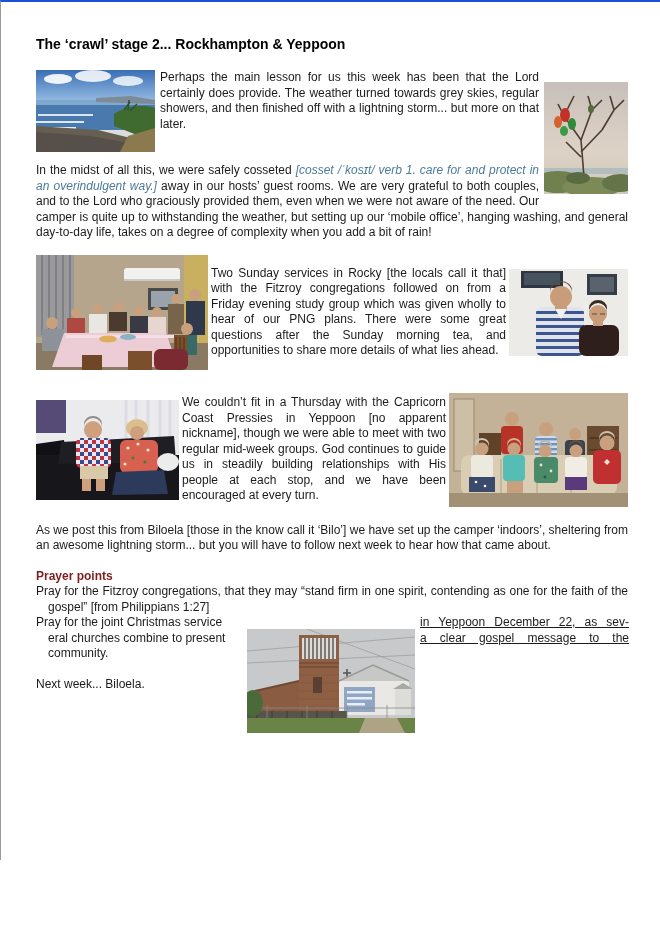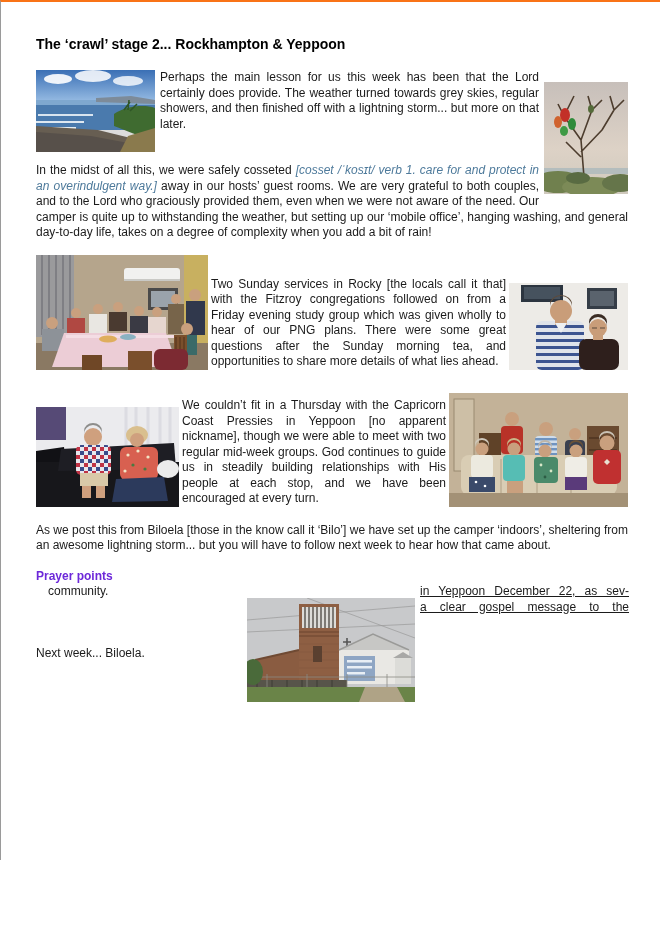--- a/index.html
+++ b/index.html
@@ -1,20 +1,20 @@
 <!DOCTYPE html>
 <html><head>
 <meta charset="utf-8">
 <style>
   html,body{margin:0;padding:0;background:#fff;}
   .page{
     position:relative;
     width:660px;height:860px;
     background:#ffffff;
-    border-top:2px solid #f97316;
+    border-top:2px solid #1d4ed8;
     border-left:1px solid #9a9a9a;
     box-sizing:border-box;
     font-family:"Liberation Sans","DejaVu Sans",sans-serif;
     font-size:12px;line-height:15.5px;color:#1b1b1b;
     overflow:hidden;
   }
   .content{padding:34px 32px 0 35px;}
   h1.title{
     font-size:14px;line-height:17px;margin:0 0 17px 0;
     font-weight:bold;color:#000;
@@ -23,24 +23,24 @@
   p + p{margin-top:31px;}
   .photo{background:#dcdcdc;overflow:hidden;flex:none;}
   .photo svg{display:block;}
   
   .s1{overflow:visible;}
   .float-l{float:left;margin:0 5px 3px 0;}
   .float-r{float:right;margin:12px 0 3px 5px;}
   .def{font-style:italic;color:#4e7a9b;}
   .clear{clear:both;height:0;}
   
-  .row{display:flex;gap:3px;align-items:flex-end;margin-top:14px;}
+  .row{display:flex;gap:3px;align-items:center;margin-top:14px;}
   .row .mid{flex:1;margin:0;}
   .para{margin-top:16px;}
-  h2.prayer{font-size:12px;line-height:15.5px;margin:15px 0 0 0;font-weight:bold;color:#6d28d9;}
+  h2.prayer{font-size:12px;line-height:15.5px;margin:15px 0 0 0;font-weight:bold;color:#7f1d1d;}
   .pitem{margin:0;text-align:justify;}
   .hangwrap{padding-left:12px;text-indent:-12px;}
   
   .xmas{position:relative;height:124px;margin:0;}
   .xmas .lefttxt{position:absolute;left:0;top:0;width:214px;}
   .xmas .lefttxt .ind{padding-left:12px;}
   .xmas .righttxt{position:absolute;left:384px;top:0;width:209px;}
   .xmas .righttxt div{text-align:justify;text-align-last:justify;text-decoration:underline;}
   .xmas .church{position:absolute;left:211px;top:14px;}
   .nextweek{position:absolute;left:0;top:62px;text-align:right;}
@@ -258,23 +258,26 @@
         <rect x="144" y="57" width="28" height="34" rx="5" fill="#c03030"></rect>
         <path d="M158,66 l3,3 -3,3 -3,-3 Z" fill="#e8e0d0"></path>
         <rect x="0" y="100" width="179" height="14" fill="#a39176"></rect>
       </svg>
     </div>
   </div>
 
   <p class="para">As we post this from Biloela [those in the know call it ‘Bilo’] we have set up the camper ‘indoors’, sheltering from an awesome lightning storm... but you will have to follow next week to hear how that came about.</p>
 
   <h2 class="prayer">Prayer points</h2>
+  <p class="pitem hangwrap">Pray for the Fitzroy congregations, that they may “stand firm in one spirit, contending as one for the faith of the gospel” [from Philippians 1:27]</p>
 
   <div class="xmas">
     <div class="lefttxt">
+      <div>Pray for the joint Christmas service</div>
+      <div class="ind">eral churches combine to present</div>
       <div class="ind">community.</div>
     </div>
     <div class="photo church" style="width:168px;height:104px">
       <svg width="168" height="104" viewBox="0 0 168 104">
         <rect width="168" height="104" fill="#c8c9cb"></rect>
         <path d="M0,22 L168,8 M0,34 L168,26 M60,0 L168,40" stroke="#9a9a9a" stroke-width="0.7" fill="none"></path>
         <polygon points="8,62 52,52 52,90 8,90" fill="#8a5c41"></polygon>
         <path d="M8,62 L52,52" stroke="#6f4a33" stroke-width="2"></path>
         <rect x="52" y="6" width="40" height="84" fill="#8e5f43"></rect>
         <path d="M52,34 h40 M52,38 h40" stroke="#6a452f" stroke-width="1.2"></path>

